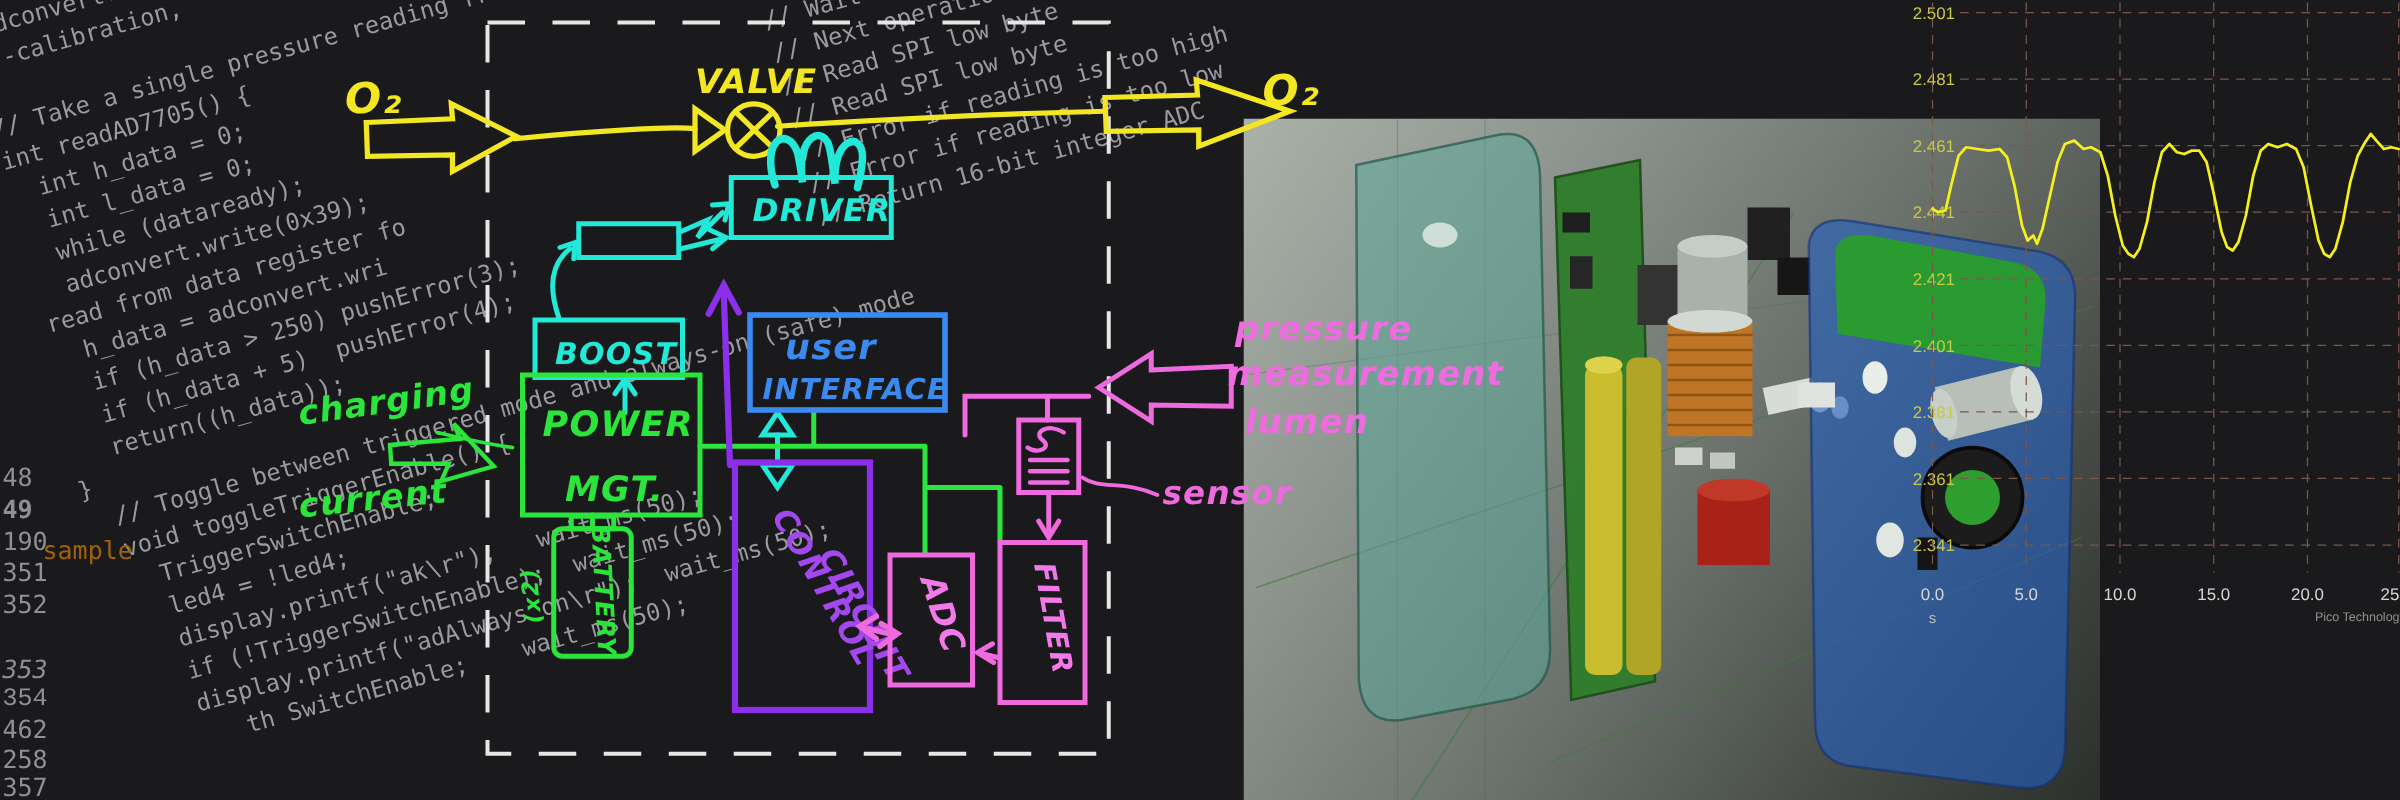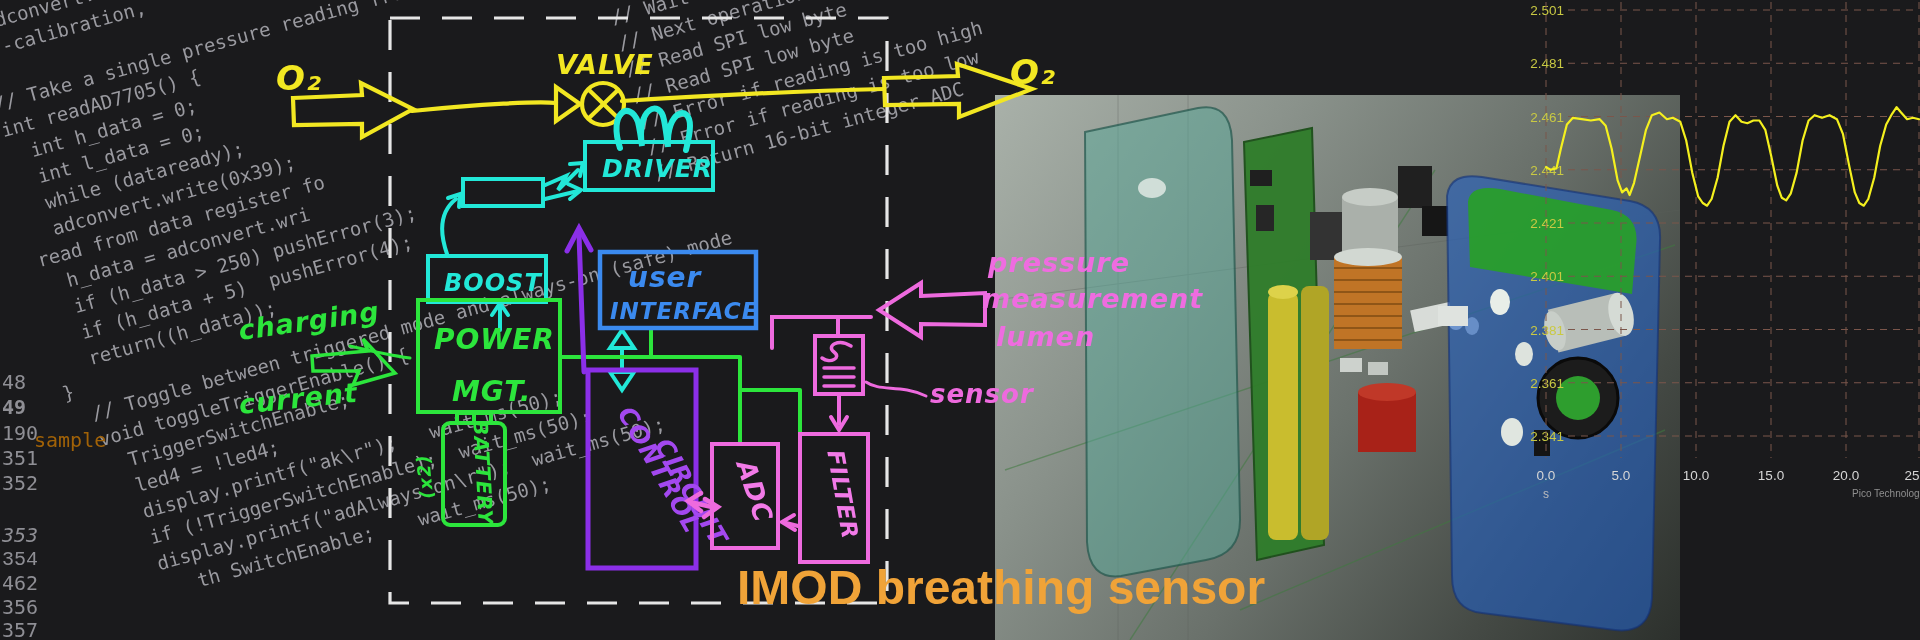--- a/index.html
+++ b/index.html
@@ -57,21 +57,21 @@
     </div>
   <div class="gutter" id="gutter">
       <div class="ln" style="top: 370px;">48</div>
       <div class="ln" style="top: 395px; font-weight: bold;">49</div>
       <div class="ln" style="top: 421px;">190</div>
       <div class="ln" style="top: 446px;">351</div>
       <div class="ln" style="top: 471px;">352</div>
       <div class="ln" style="top: 523px; font-style: italic;">353</div>
       <div class="ln" style="top: 548px; font-family: Liberation Mono, monospace;">354</div>
       <div class="ln" style="top: 571px;">462</div>
-      <div class="ln" style="top: 595px;">356</div>
+      <div class="ln" style="top: 595px;">258</div>
       <div class="ln" style="top: 618px;">357</div>
       <div class="ln" style="top: 638px;">358</div>
     </div>
   <div class="stray">sample</div>
 
   <div class="cad">
     <svg width="685" height="545" viewBox="995 95 685 545">
 
       <g stroke="#3f7a3f" stroke-width="1.4" opacity="0.55">
         <line x1="1005" y1="470" x2="1675" y2="245"></line>
@@ -266,14 +266,13 @@
       <path d="M866,382 C880,392 900,384 926,396" stroke-width="3"></path>
     </g>
     <text class="hw" font-size="26" fill="#f27ae8" text-anchor="middle" letter-spacing="8" transform="rotate(72 746 494)" x="746" y="494">ADC</text>
     <text class="hw" font-size="23" fill="#f27ae8" text-anchor="middle" letter-spacing="5" transform="rotate(80 835 496)" x="835" y="496">FILTER</text>
     <text class="hw" x="930" y="403" font-size="26" fill="#ee6ade">sensor</text>
     <text class="hw" x="988" y="272" font-size="27" fill="#ef6ce0">pressure</text>
     <text class="hw" x="982" y="308" font-size="27" fill="#ef6ce0">measurement</text>
     <text class="hw" x="996" y="346" font-size="27" fill="#ef6ce0">lumen</text>
   </svg>
 
-  <div class="page-title">IMOD breathing sensor</div>
 </div>
 
 </body></html>

